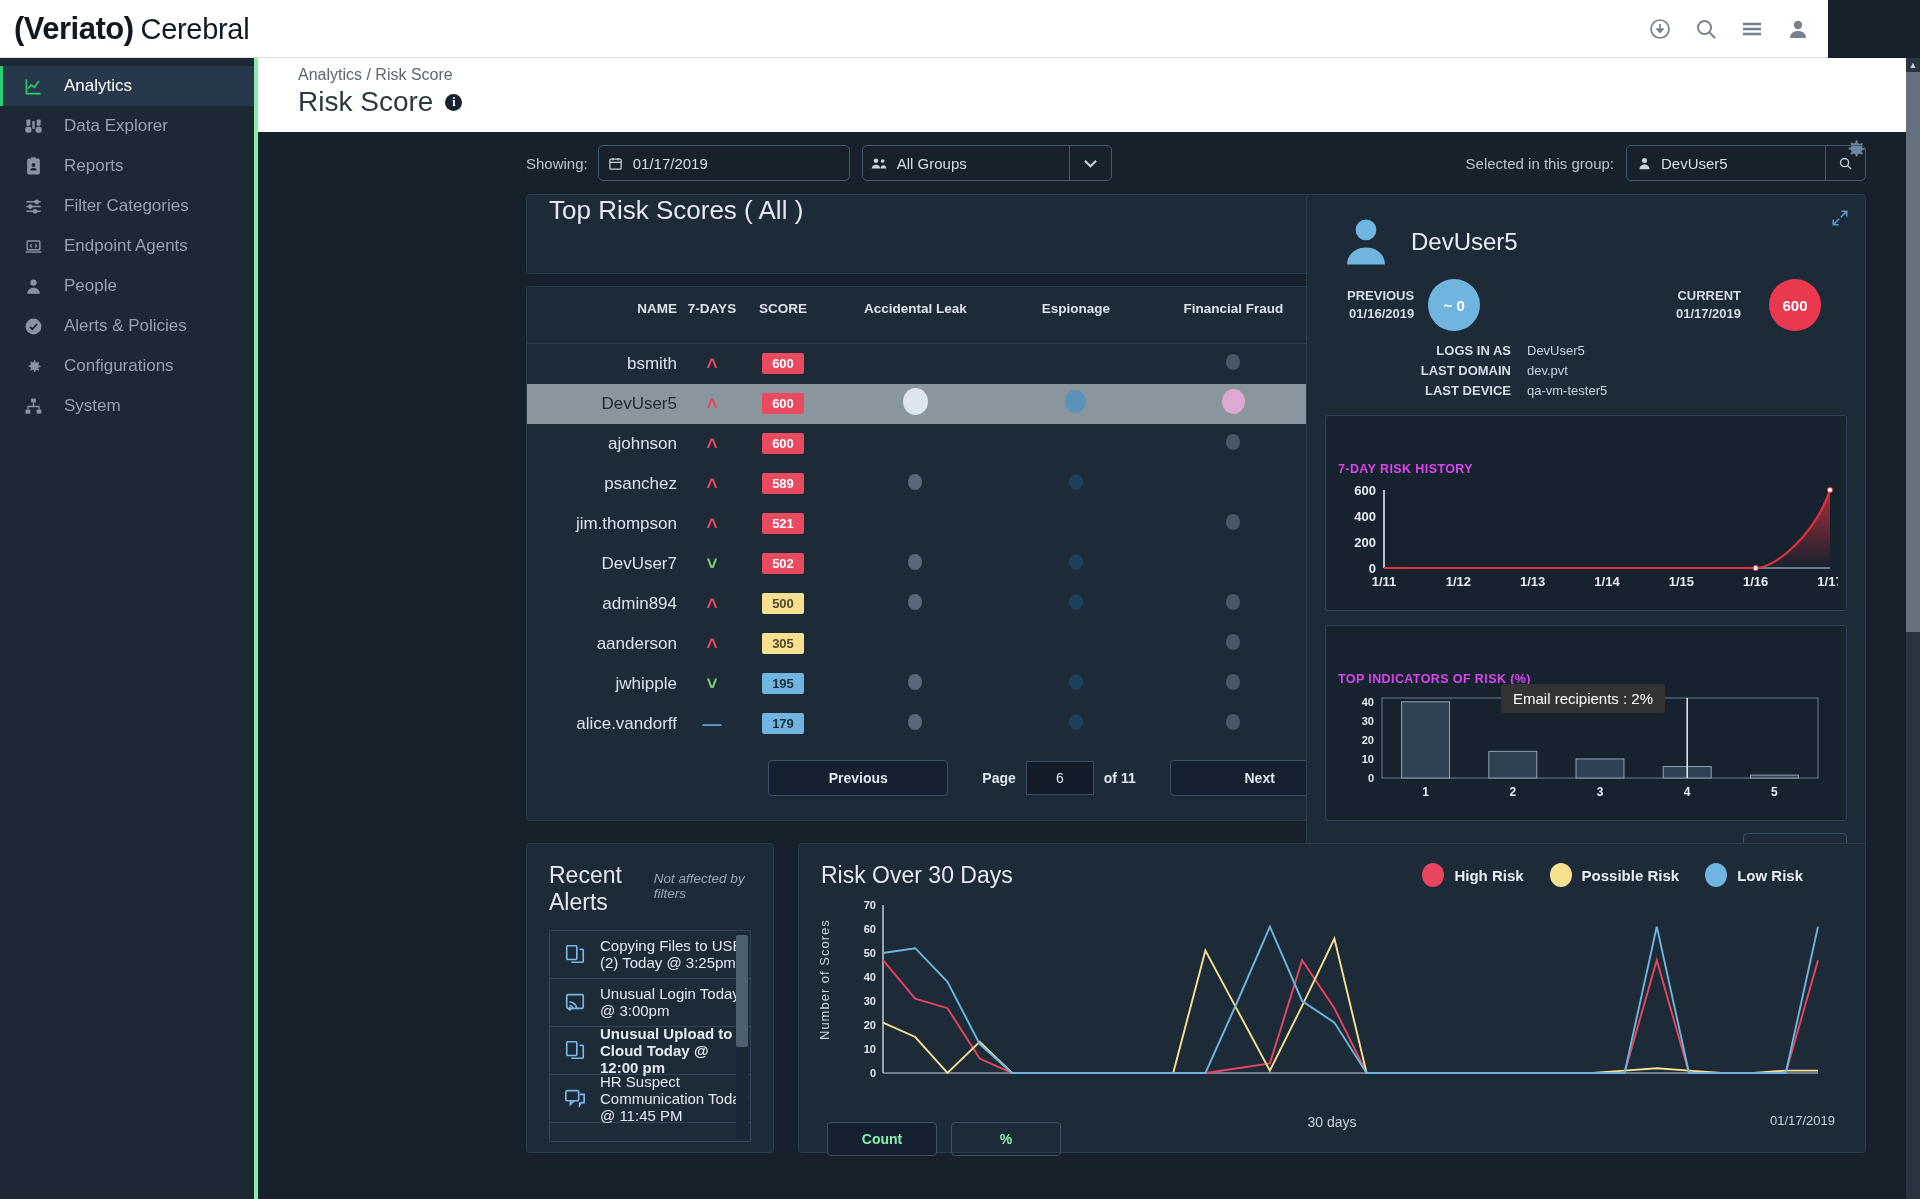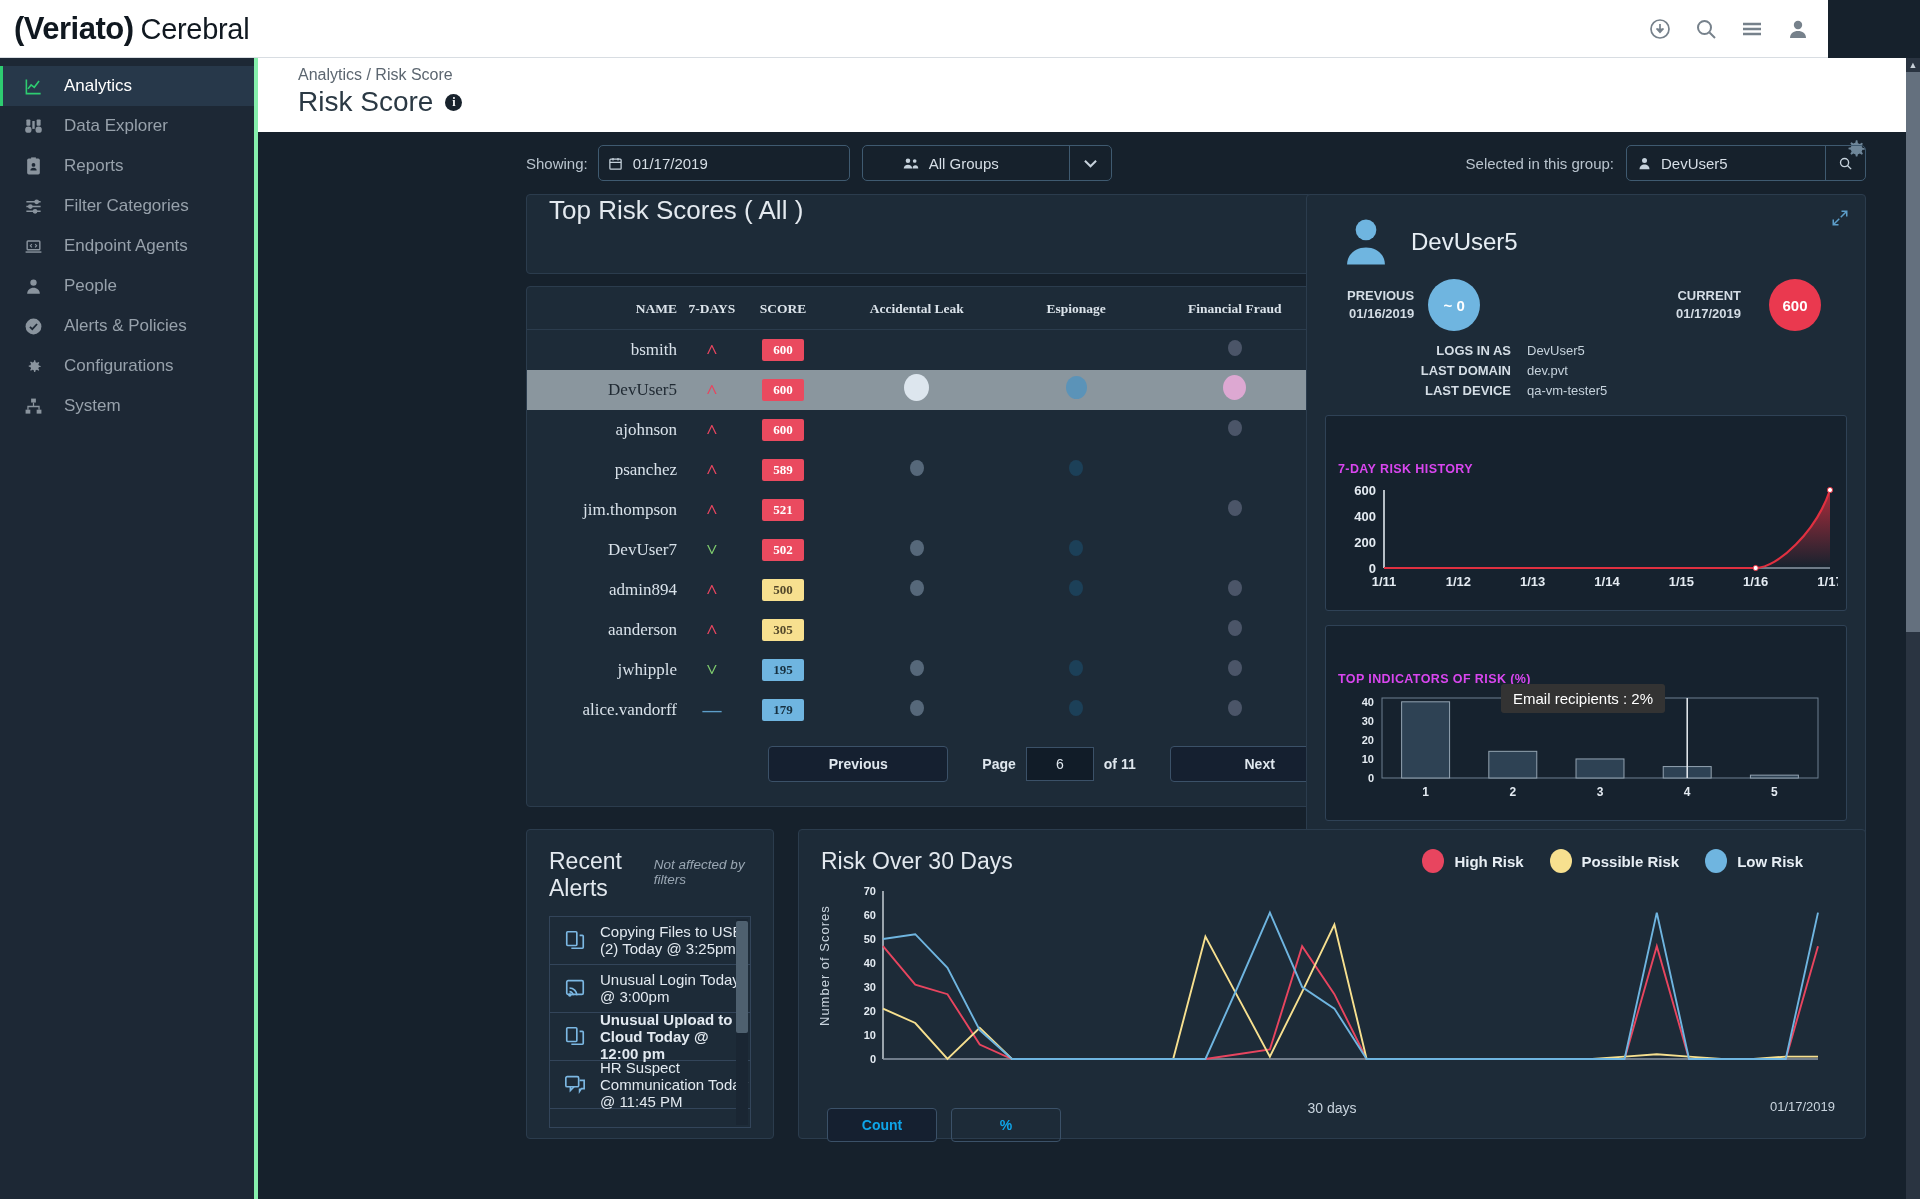--- a/index.html
+++ b/index.html
@@ -62,21 +62,21 @@
   
   .filterbar { height: 62px; display: flex; align-items: center; padding: 0 0 0 268px; position: relative; }
   .showing-lbl { color: #b9c4ce; font-size: 15px; margin-right: 10px; }
   .pill {
     height: 36px; border: 1px solid #3f5a70; border-radius: 5px; background: transparent;
     display: flex; align-items: center; color: #d6dee6; font-size: 15px; cursor: pointer;
   }
   .pill .pico { width: 34px; display: flex; align-items: center; justify-content: center; color: #c6d2dc; }
   .pill .ptext { padding-right: 14px; }
   .date-pill { width: 252px; }
-  .group-pill { width: 250px; margin-left: 12px; padding-left: 32px; }
+  .group-pill { width: 250px; margin-left: 12px; }
   .group-pill .caret { margin-left: auto; width: 42px; border-left: 1px solid #3f5a70; height: 100%;
     display: flex; align-items: center; justify-content: center; color: #c6d2dc; }
   .sel-group-wrap { position: absolute; right: 40px; display: flex; align-items: center; gap: 12px; }
   .sel-group-lbl { color: #b9c4ce; font-size: 15px; }
   .sel-pill { width: 240px; }
   .sel-pill .caret { margin-left: auto; width: 40px; border-left: 1px solid #3f5a70; height: 100%;
     display: flex; align-items: center; justify-content: center; color: #c6d2dc; }
 
   
   .panel { border: 1px solid #2b3c4d; border-radius: 4px; background: #1d2b38; }
@@ -91,21 +91,21 @@
   .badges { margin-left: auto; display: flex; align-items: center; gap: 14px; }
   .badges-on { color: #c4ced8; font-size: 12px; font-weight: bold; margin-right: 4px; }
   .badge-col { display: flex; flex-direction: column; align-items: center; gap: 3px; }
   .badge-circ {
     width: 42px; height: 44px; border-radius: 50%; border: 2px solid; background: transparent;
     display: flex; align-items: center; justify-content: center; font-size: 14px; font-weight: bold; color: #fff;
   }
   .badge-sub { font-size: 11px; color: #c4ced8; font-weight: bold; }
 
   .table-panel { width: 1066px; margin-top: 12px; padding: 0 0 24px 0; }
-  table.risk { width: 100%; border-collapse: collapse; font-family: Liberation Serif, serif; }
+  table.risk { width: 100%; border-collapse: collapse; }
   table.risk th {
     font-size: 13.5px; color: #dbe3ea; font-weight: bold; padding: 14px 0 12px 0;
     border-bottom: 1px solid #2b3c4d; vertical-align: top;
   }
   table.risk th.w-name { width: 150px; text-align: right; }
   table.risk th.w-7d { width: 70px; }
   table.risk th.w-score { width: 72px; }
   table.risk td { height: 40px; }
   .name-cell { text-align: right; color: #d9e2ea; font-size: 17px; padding-right: 0; }
   .trend { text-align: center; font-size: 19px; font-weight: bold; }
@@ -181,21 +181,21 @@
   .risk30-title { font-size: 23px; color: #e3e9ef; font-weight: 300; }
   .legend { margin-left: auto; display: flex; align-items: center; gap: 26px; margin-right: 40px; }
   .lg { display: flex; align-items: center; gap: 10px; color: #e7eef4; font-size: 15px; font-weight: bold; }
   .lg-dot { width: 22px; height: 24px; border-radius: 50%; }
   .ylabel { position: absolute; left: 18px; top: 196px; transform: rotate(-90deg); transform-origin: left top;
     font-size: 13px; color: #c9d4de; letter-spacing: 1px; }
   .xlabel-mid { position: absolute; left: 50%; bottom: 22px; transform: translateX(-50%); color: #c9d4de; font-size: 14px; }
   .xlabel-right { position: absolute; right: 30px; bottom: 24px; color: #c9d4de; font-size: 13px; }
   .toggle-row { position: absolute; left: 28px; bottom: -4px; display: flex; gap: 14px; }
   .tg-btn { width: 110px; height: 34px; border: 1px solid #3b5168; border-radius: 4px; background: #152030;
-    color: #0ea5e9; font-size: 14px; font-weight: bold; cursor: pointer; }
+    color: #86efac; font-size: 14px; font-weight: bold; cursor: pointer; }
   .tg-btn.alt { background: transparent; }
 
   .tooltip-box {
     position: absolute; background: #333333; color: #ffffff; font-size: 15px;
     padding: 6px 12px; border-radius: 3px; white-space: nowrap;
   }
   .scrollbar-right {
     position: absolute; right: 0; top: 58px; width: 14px; height: 1141px; background: #2a3441; z-index: 45;
   }
   .sb-thumb { position: absolute; top: 0; left: 0; width: 14px; height: 560px; background: #64707e; }

